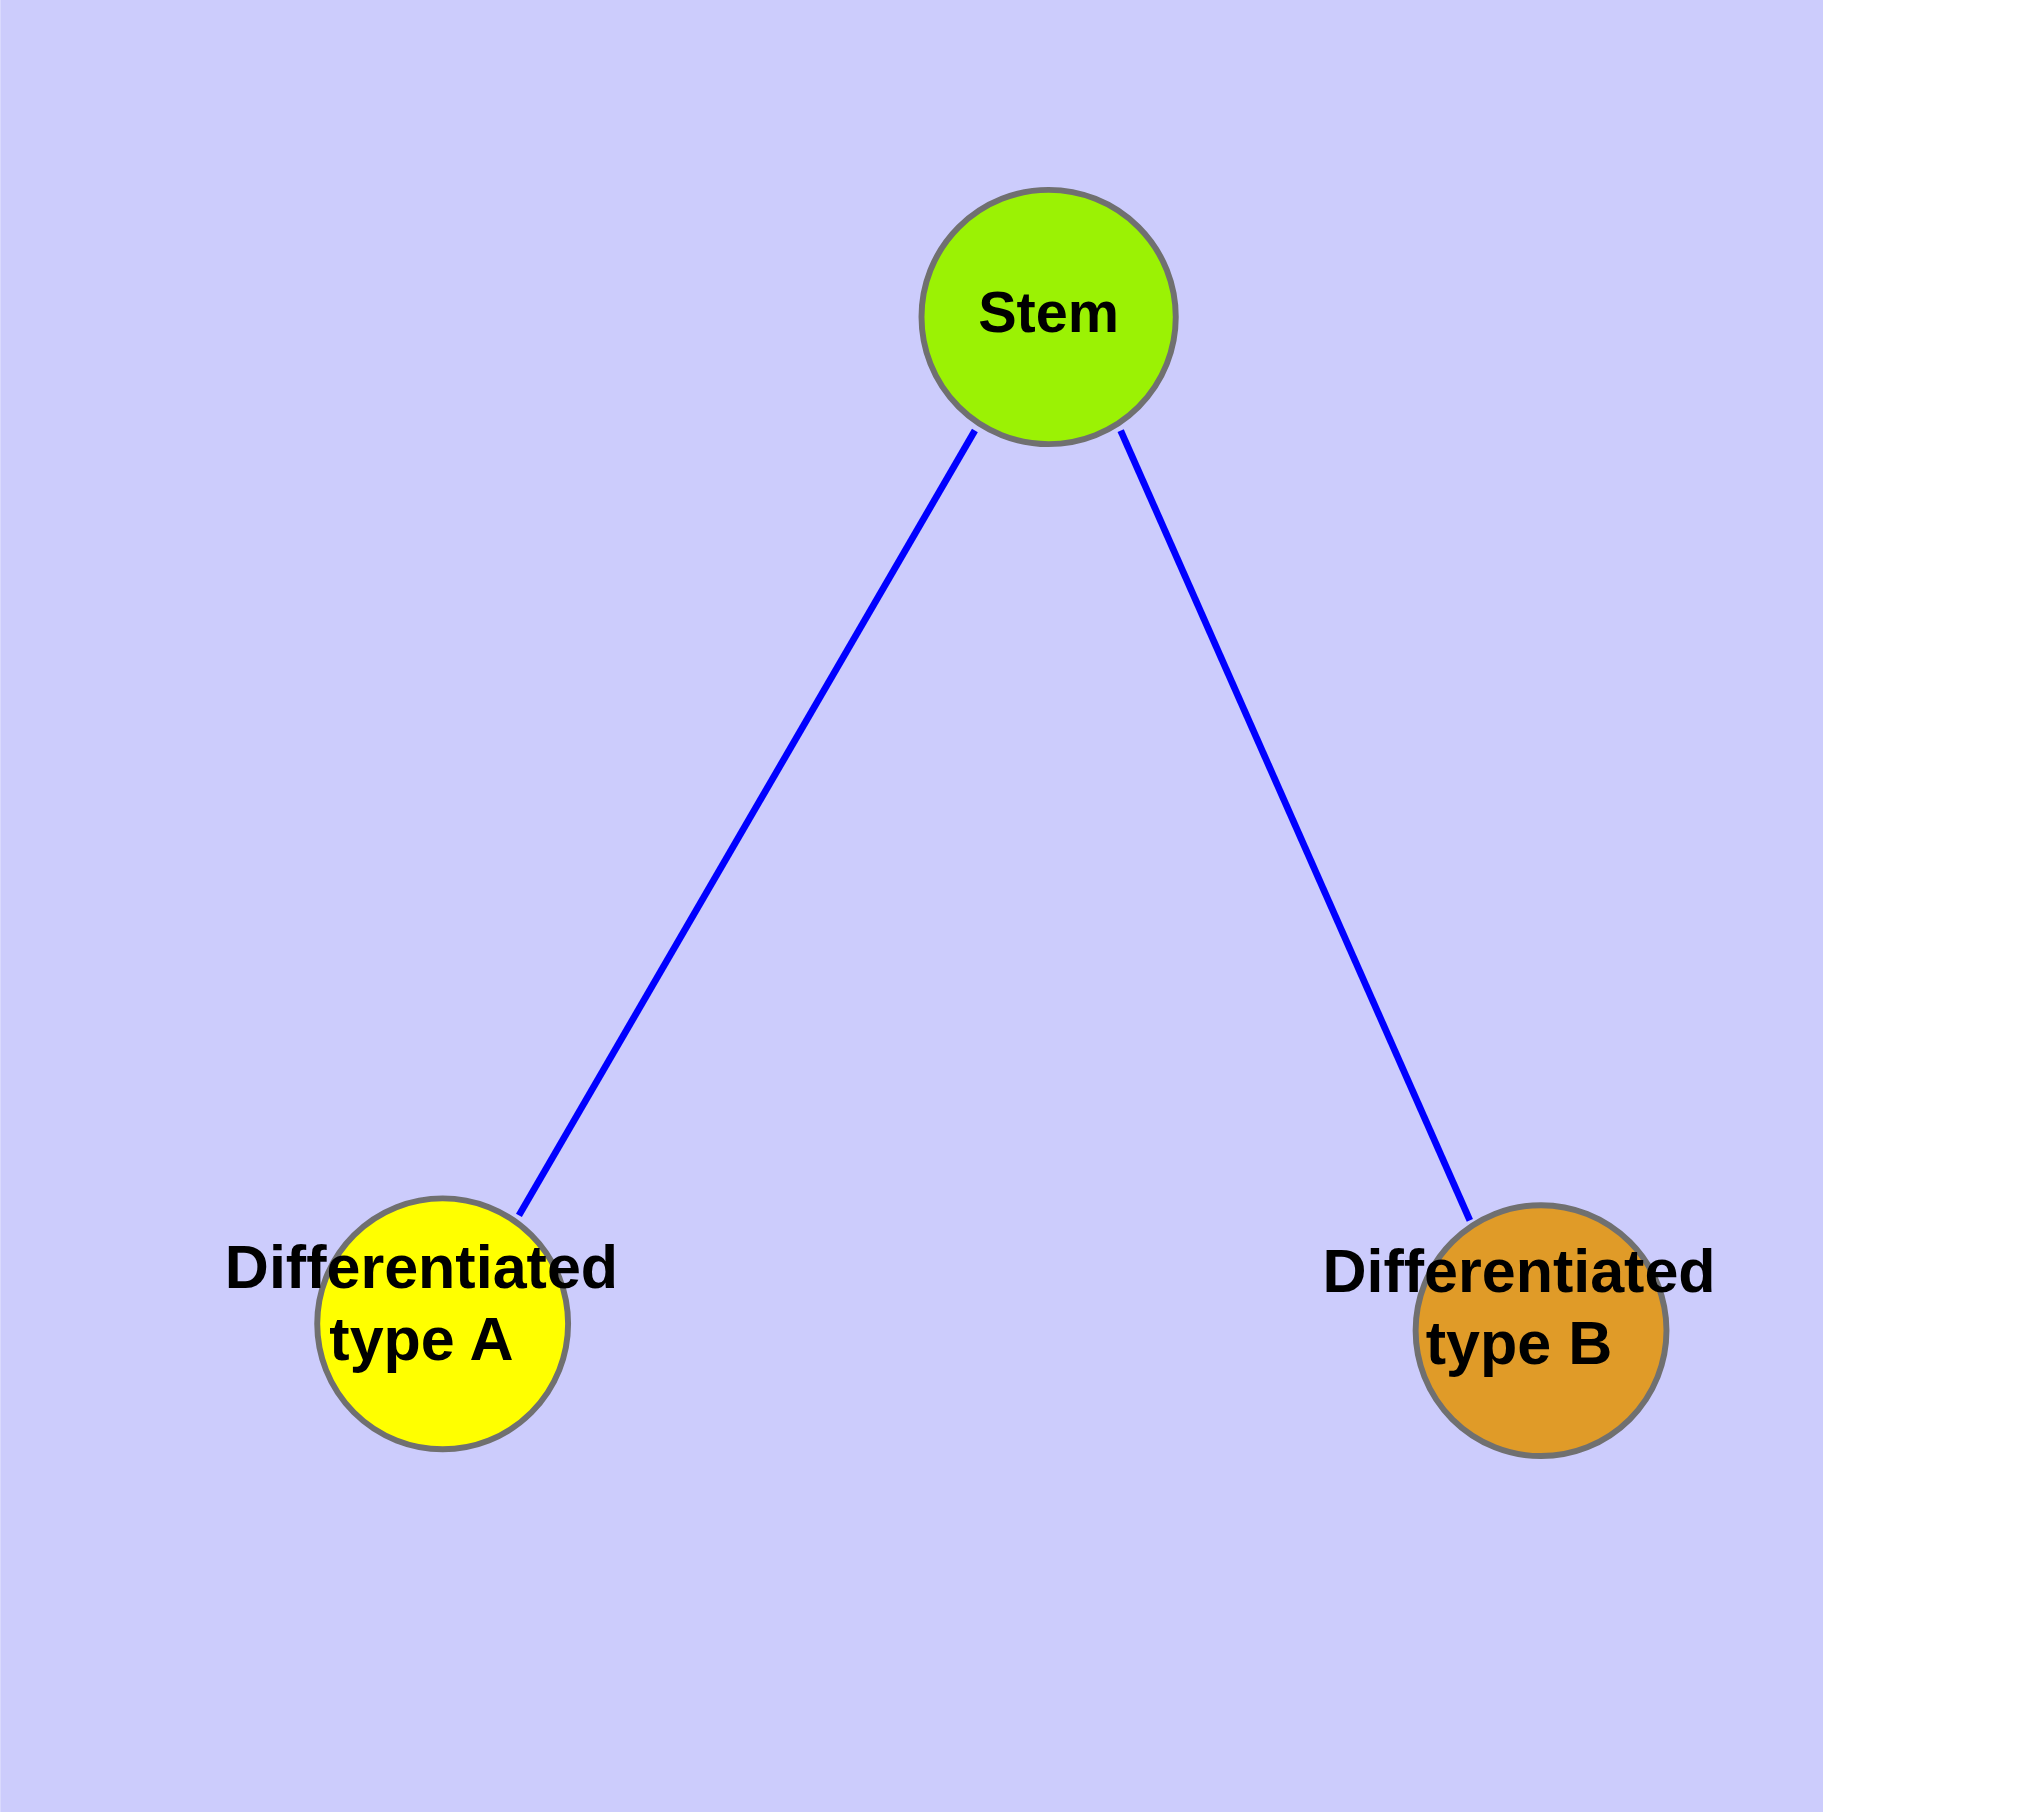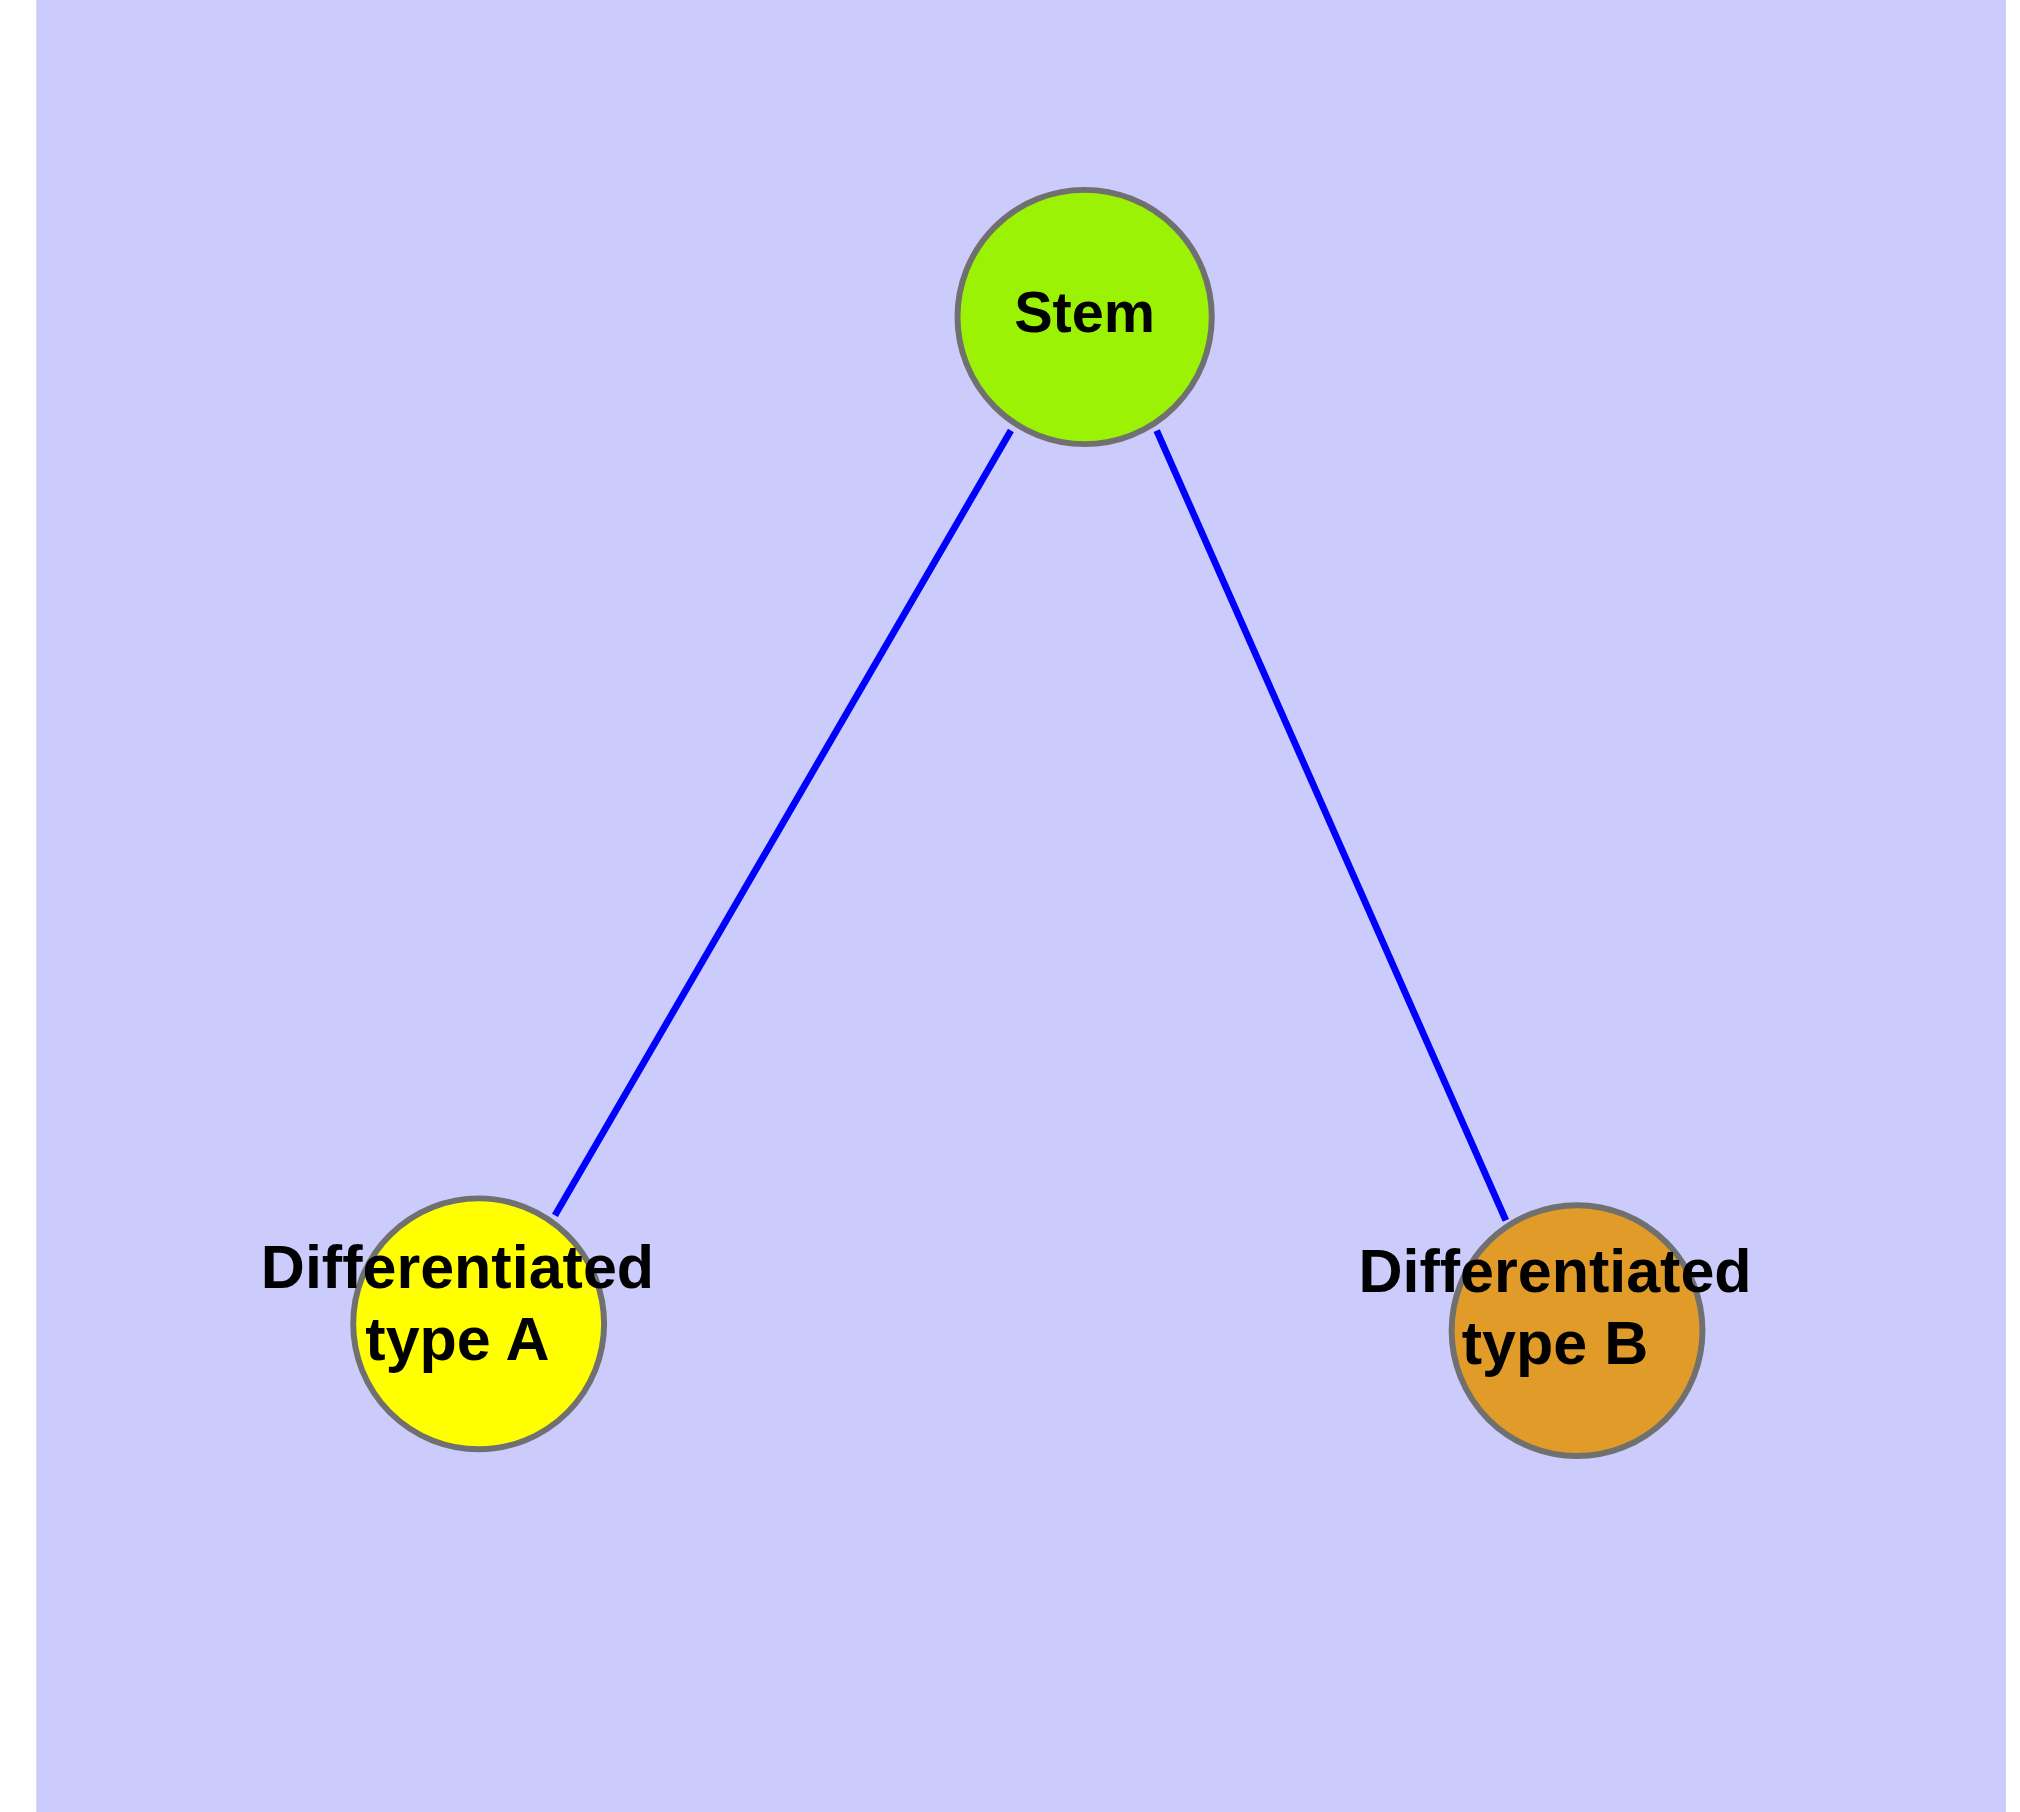--- a/index.html
+++ b/index.html
@@ -26,21 +26,21 @@
     font-family: "Liberation Sans", sans-serif;
     font-weight: bold;
     fill: #000000;
     text-anchor: middle;
     dominant-baseline: middle;
   }
 </style>
 </head>
 <body>
 
-<div id="canvas" style="width: 1970px; height: 1812px; margin-left: 36px;">
+<div id="canvas" style="width: 1823px; height: 1812px;">
   <svg id="graph-svg" viewBox="0 0 2384 2138" xmlns="http://www.w3.org/2000/svg" style="width: 2021px; height: 1812px;">
 
     <rect id="bg-rect" x="0" y="0" width="2384" height="2138" fill="#ccccfc"></rect>
 
     <g id="edges-layer">
         <line x1="1150" y1="508" x2="612" y2="1434" stroke="#0000ff" stroke-width="8" stroke-linecap="butt"></line>
         <line x1="1322" y1="508" x2="1734" y2="1440" stroke="#0000ff" stroke-width="8" stroke-linecap="butt"></line>
       </g>
     <g id="nodes-layer">
         <circle cx="1237" cy="374" r="150" fill="#9bf204" stroke="#707070" stroke-width="7"></circle>

